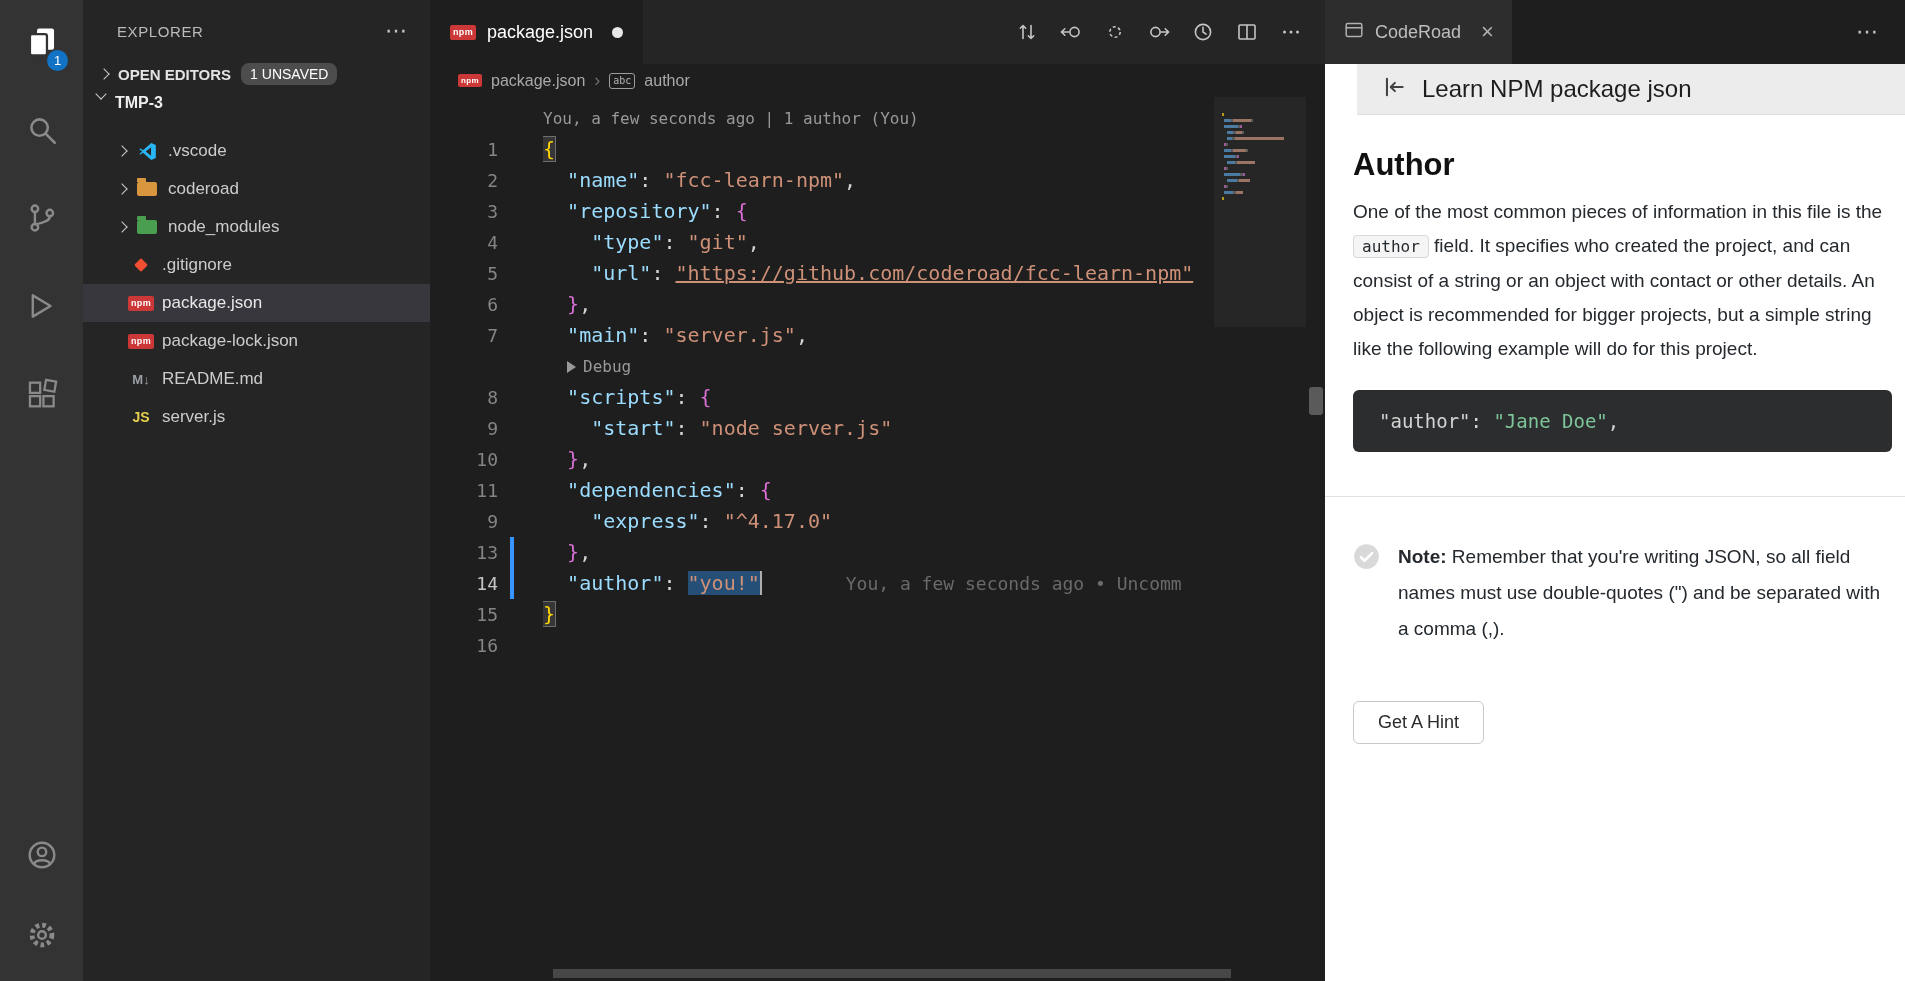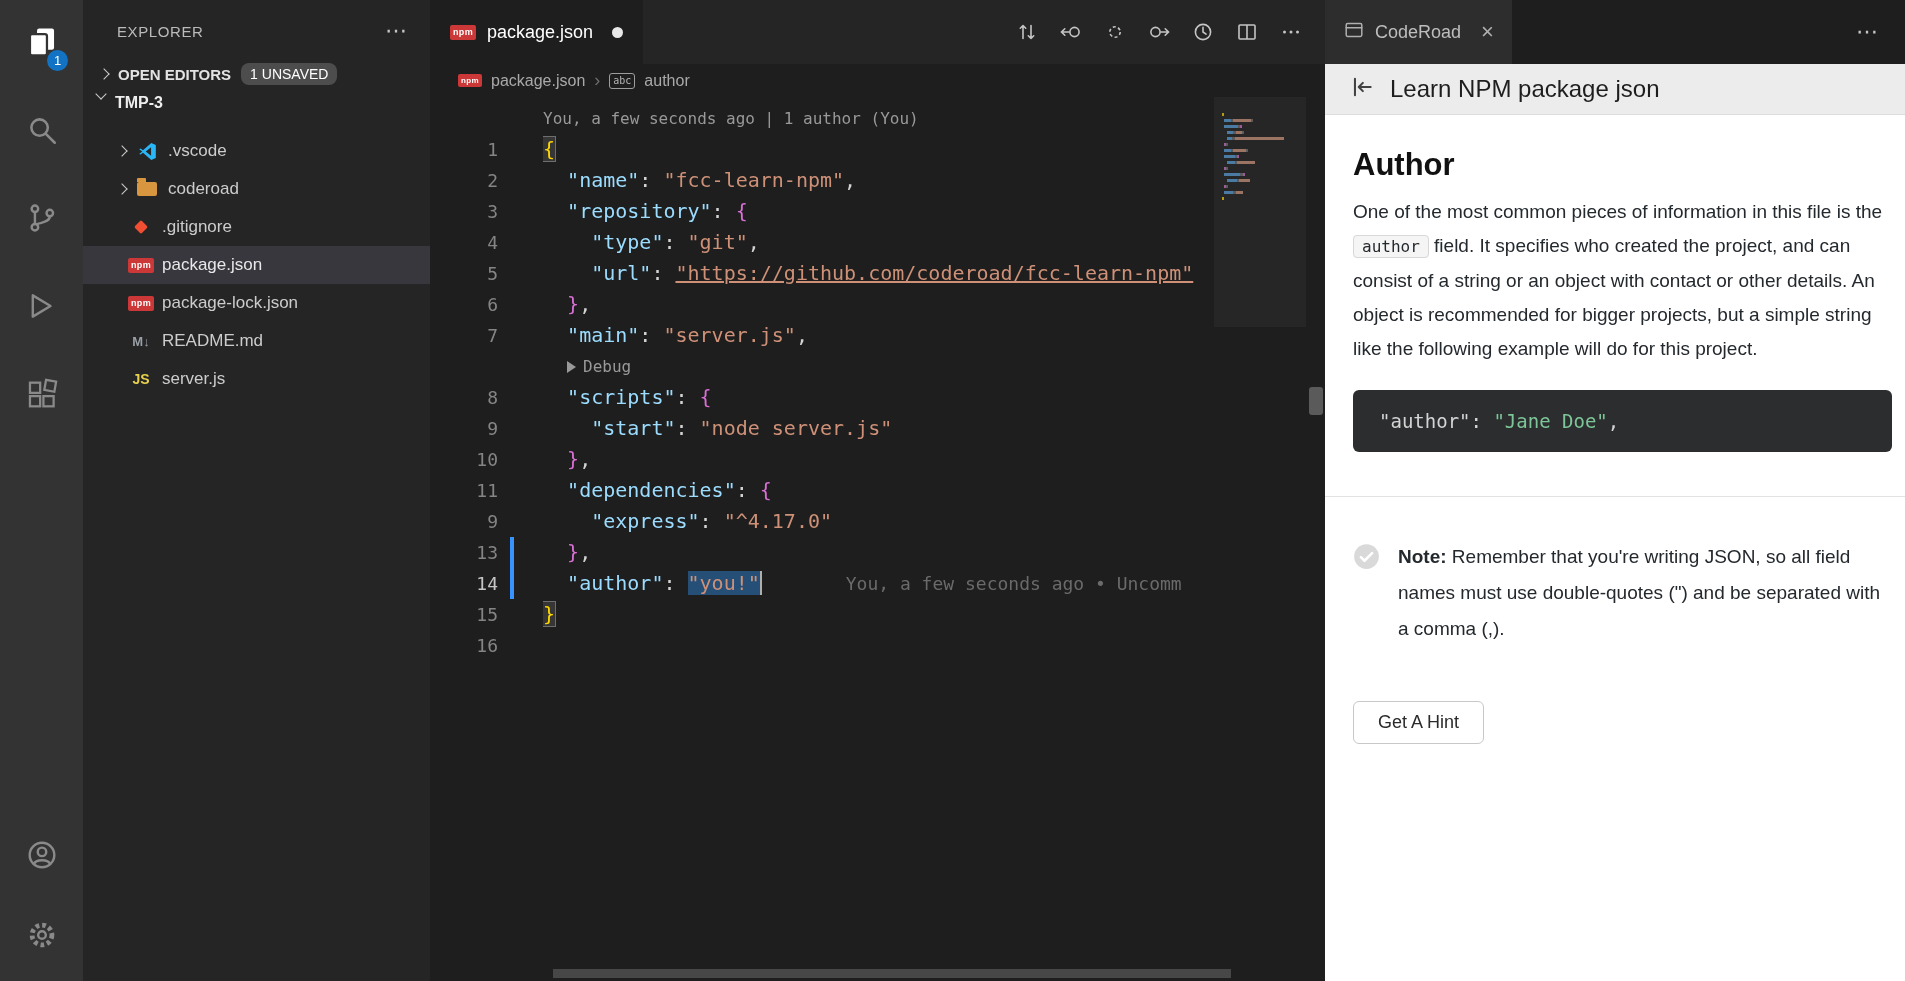--- a/index.html
+++ b/index.html
@@ -87,21 +87,21 @@
   .v-handle { position:absolute; top:290px; right:2px; width:14px; height:28px; background:#5a5a5a; border-radius:3px; cursor:pointer; }
   .h-scrollbar { position:absolute; bottom:3px; left:123px; width:678px; height:9px; background:rgba(121,121,121,.45); cursor:pointer; }
 
   
   .coderoad { width:580px; display:flex; flex-direction:column; background:#ffffff; flex-shrink:0; }
   .panel-tabs { height:64px; background:#1e1e1e; display:flex; align-items:stretch; flex-shrink:0; }
   .panel-tab { background:#2d2d2d; display:flex; align-items:center; gap:10px; padding:0 18px; color:#bdbdbd; font-size:18px; cursor:pointer; }
   .panel-tab svg { width:22px; height:22px; }
   .pt-close { font-size:22px; color:#b0b0b0; margin-left:10px; cursor:pointer; line-height:1; }
   .panel-tabs .dots { margin-left:auto; align-self:center; padding-right:26px; color:#c5c5c5; font-size:22px; letter-spacing:1px; cursor:pointer; }
-  .panel-header { height:51px; background:#ececec; border-bottom:1px solid #dddddd; display:flex; align-items:center; gap:15px; padding-left:24px; flex-shrink:0; }
+  .panel-header { height:51px; background:#ececec; border-bottom:1px solid #dddddd; display:flex; align-items:center; gap:15px; padding-left:24px; flex-shrink:0;margin-left:32px; }
   .panel-header svg { width:26px; height:26px; cursor:pointer; }
   .ph-title { font-size:24px; color:#1e1e1e; }
   .panel-content { flex:1; padding:10px 13px 0 28px; color:#24292e; font-size:19px; overflow:hidden; }
   .panel-content h1 { font-size:31px; font-weight:700; color:#111111; margin:22px 0 6px; }
   .panel-content p { margin-top:12px; line-height:34px; }
   .inline-code { font-family:"DejaVu Sans Mono",monospace; font-size:16px; background:#f5f5f5; border:1px solid #d8d8d8; border-radius:4px; padding:1px 8px; color:#24292e; }
   .code-block { background:#2b2d2e; border-radius:6px; padding:20px 26px; margin-top:24px; font-family:"DejaVu Sans Mono",monospace; font-size:19px; }
   .code-block .ck { color:#d4d4d4; }
   .code-block .cp { color:#d4d4d4; }
   .code-block .cs { color:#7ec699; }
@@ -199,20 +199,27 @@
           <span>.vscode</span>
         </div>
         <div class="file-row">
           <span class="chev right"></span>
           <span class="fi">
             <span class="folder orange"></span>
           </span>
           <span>coderoad</span>
         </div>
         <div class="file-row">
+          <span class="chev right"></span>
+          <span class="fi">
+            <span class="folder green"></span>
+          </span>
+          <span>node_modules</span>
+        </div>
+        <div class="file-row">
           <span class="chev right hidden"></span>
           <span class="fi">
             <svg viewBox="0 0 20 20" width="18" height="18">
               <rect x="4.6" y="4.6" width="10.8" height="10.8" rx="1.5" transform="rotate(45 10 10)" fill="#f14e32"></rect>
             </svg>
           </span>
           <span>.gitignore</span>
         </div>
         <div class="file-row selected">
           <span class="chev right hidden"></span>

